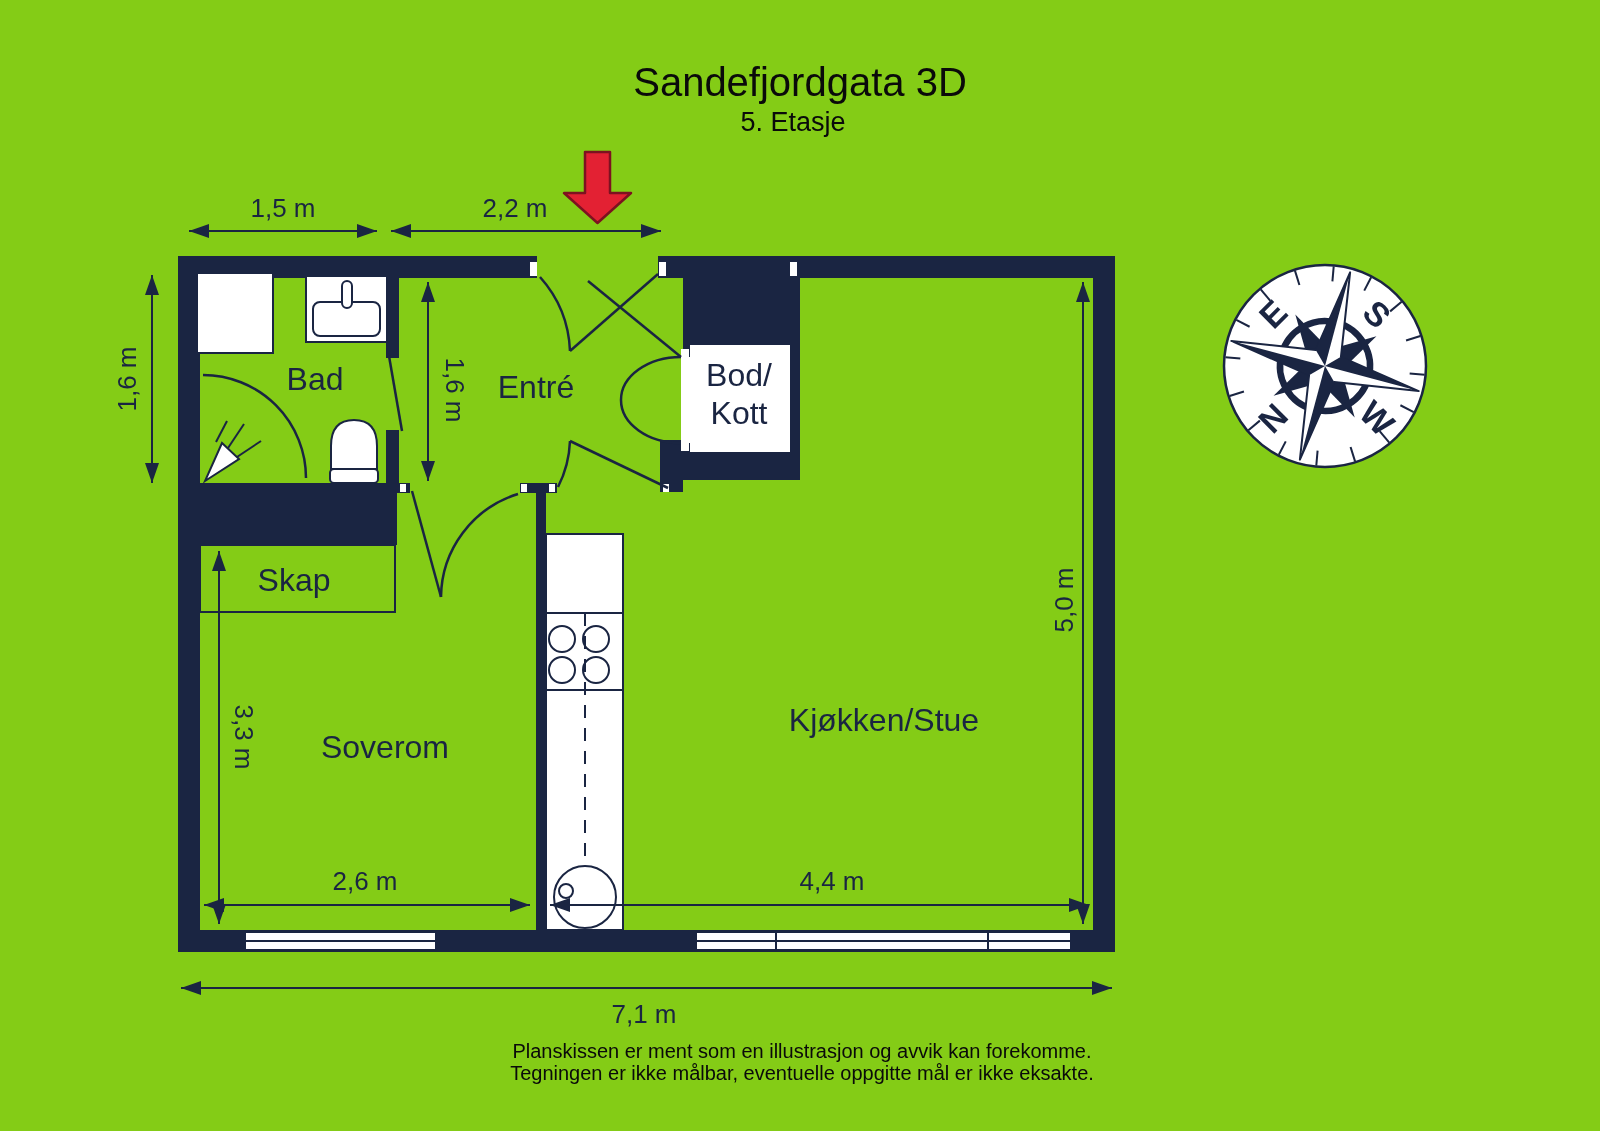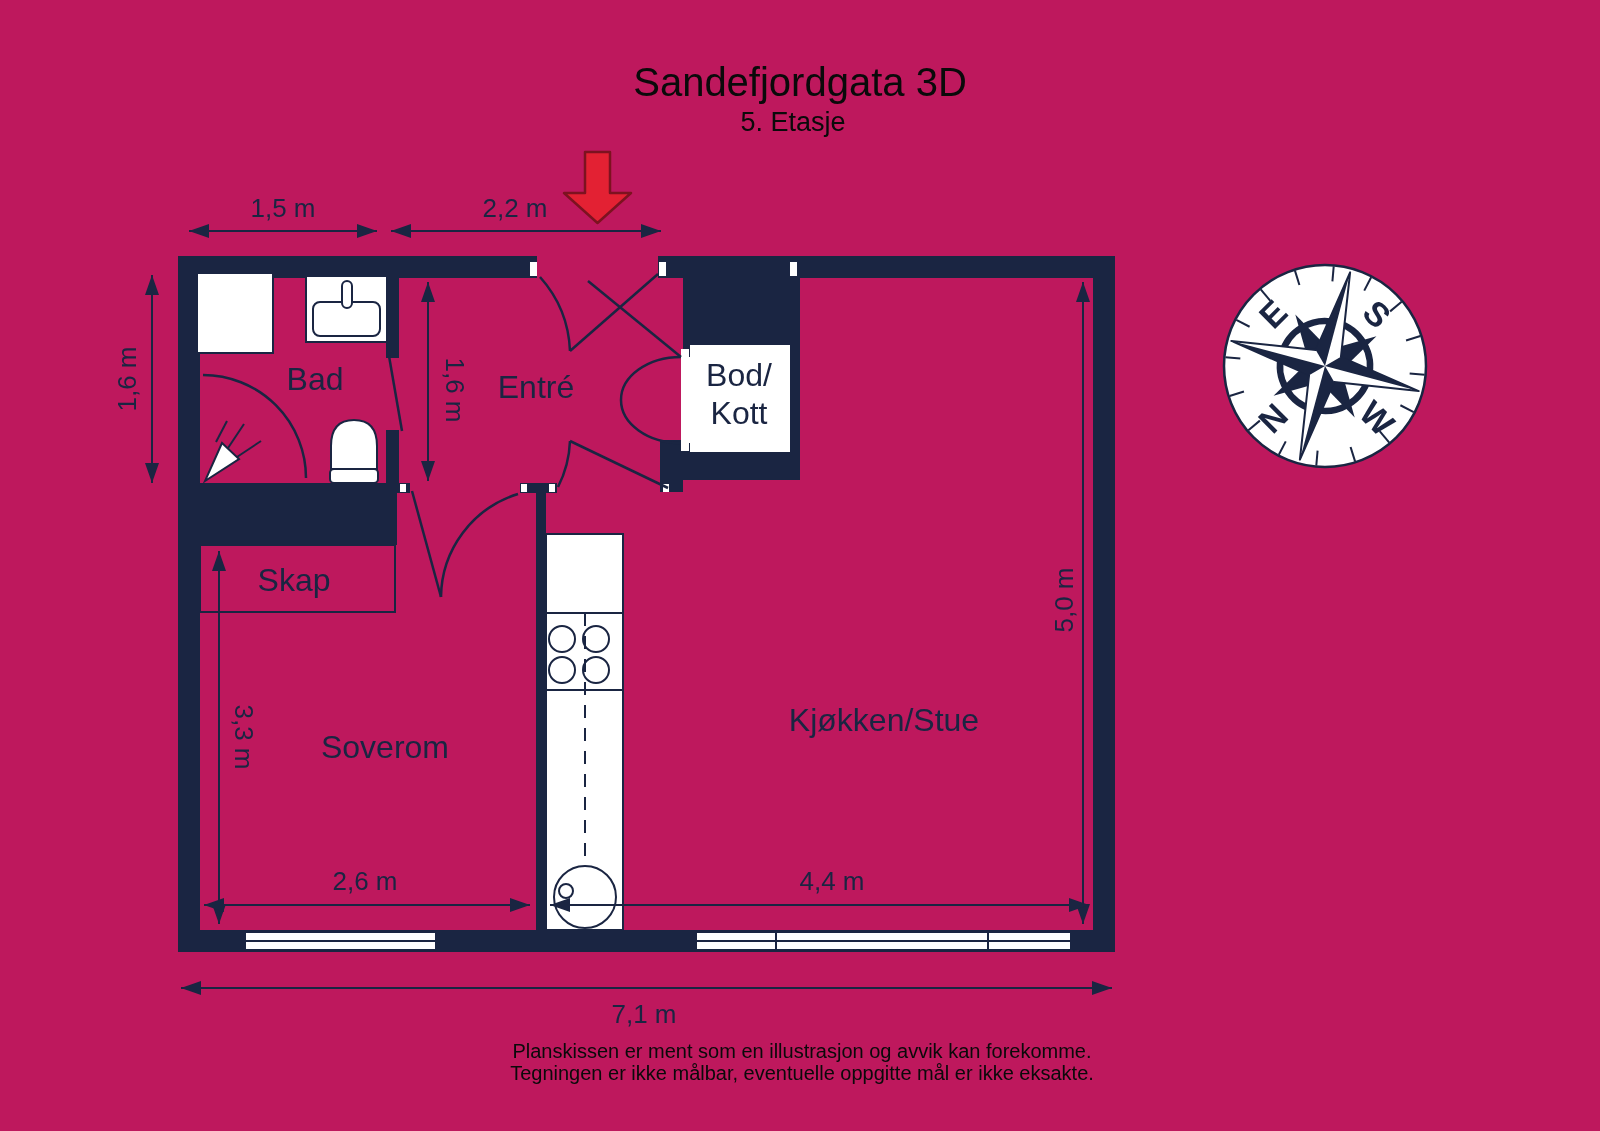--- a/index.html
+++ b/index.html
@@ -1,16 +1,16 @@
 <!DOCTYPE html>
 <html><head>
 <meta charset="utf-8">
 <style>
   html,body{margin:0;padding:0;background:#ffffff;}
-  .page{position:relative;width:1600px;height:1131px;background:#be185d;overflow:hidden;
+  .page{position:relative;width:1600px;height:1131px;background:#84cc16;overflow:hidden;
         font-family:"Liberation Sans", sans-serif;}
   svg text{font-family:"Liberation Sans", sans-serif;}
   .t-title{font-size:40px;fill:#0a0a0a;}
   .t-sub{font-size:27px;fill:#0a0a0a;}
   .t-room{font-size:32px;fill:#1a2542;}
   .t-dim{font-size:26px;fill:#1a2542;}
   .t-foot{font-size:20px;fill:#0a0a0a;}
   .t-compass{font-size:34px;font-weight:bold;fill:#1a2542;}
   .wall{fill:#1a2542;stroke:none;}
   .cut{fill:#ffffff;stroke:none;}

